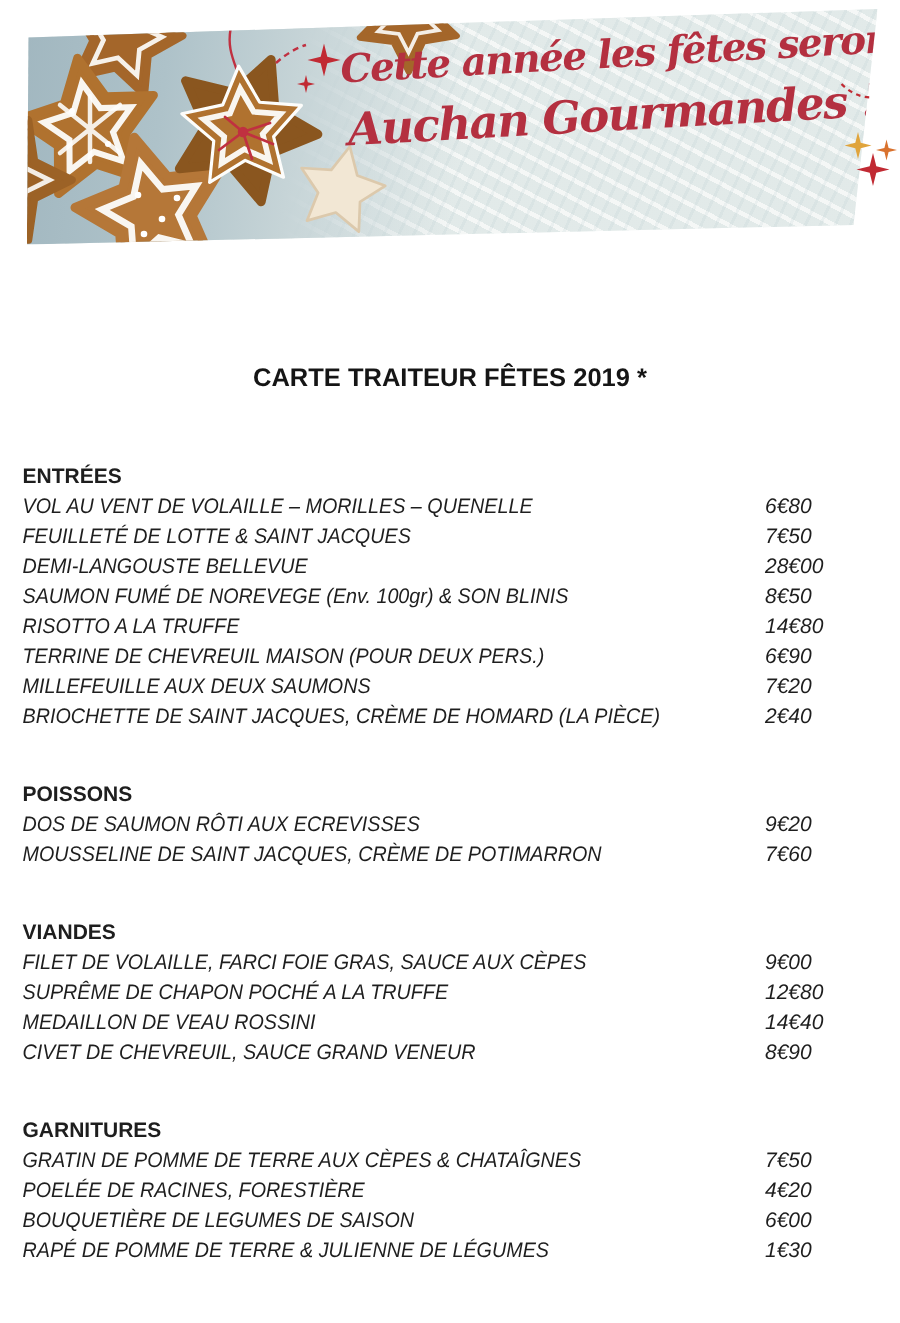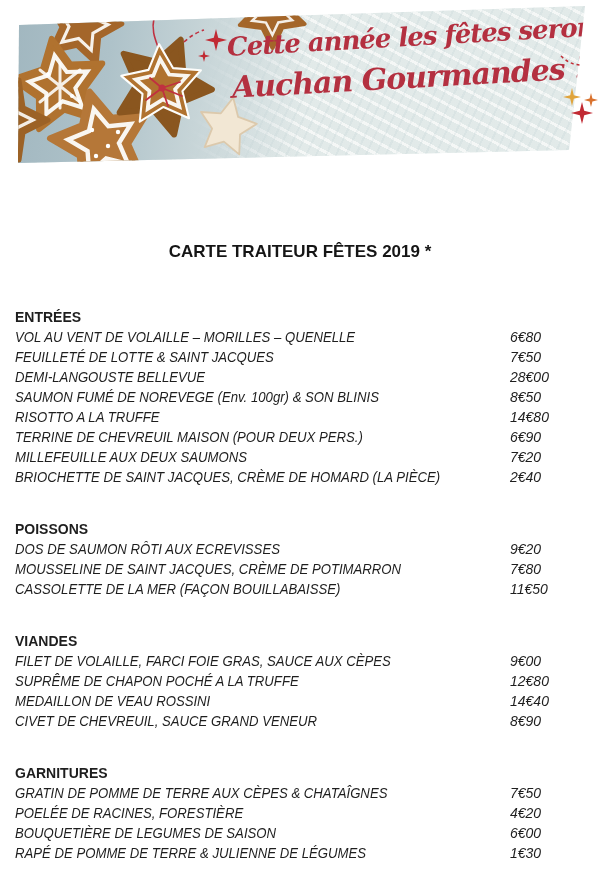--- a/index.html
+++ b/index.html
@@ -131,22 +131,21 @@
     <div class="row"><span class="item-label">SAUMON FUMÉ DE NOREVEGE (Env. 100gr) &amp; SON BLINIS</span><span class="price">8€50</span></div>
     <div class="row"><span class="item-label">RISOTTO A LA TRUFFE</span><span class="price">14€80</span></div>
     <div class="row"><span class="item-label">TERRINE DE CHEVREUIL MAISON (POUR DEUX PERS.)</span><span class="price">6€90</span></div>
     <div class="row"><span class="item-label">MILLEFEUILLE AUX DEUX SAUMONS</span><span class="price">7€20</span></div>
     <div class="row"><span class="item-label">BRIOCHETTE DE SAINT JACQUES, CRÈME DE HOMARD (LA PIÈCE)</span><span class="price">2€40</span></div>
   </div>
 
   <div class="section">
     <div class="section-h">POISSONS</div>
     <div class="row"><span class="item-label">DOS DE SAUMON RÔTI AUX ECREVISSES</span><span class="price">9€20</span></div>
-    <div class="row"><span class="item-label">MOUSSELINE DE SAINT JACQUES, CRÈME DE POTIMARRON</span><span class="price">7€80</span></div>
-    <div class="row"><span class="item-label">CASSOLETTE DE LA MER (FAÇON BOUILLABAISSE)</span><span class="price">11€50</span></div>
+    <div class="row"><span class="item-label">MOUSSELINE DE SAINT JACQUES, CRÈME DE POTIMARRON</span><span class="price">7€60</span></div>
   </div>
 
   <div class="section">
     <div class="section-h">VIANDES</div>
     <div class="row"><span class="item-label">FILET DE VOLAILLE, FARCI FOIE GRAS, SAUCE AUX CÈPES</span><span class="price">9€00</span></div>
     <div class="row"><span class="item-label">SUPRÊME DE CHAPON POCHÉ A LA TRUFFE</span><span class="price">12€80</span></div>
     <div class="row"><span class="item-label">MEDAILLON DE VEAU ROSSINI</span><span class="price">14€40</span></div>
     <div class="row"><span class="item-label">CIVET DE CHEVREUIL, SAUCE GRAND VENEUR</span><span class="price">8€90</span></div>
   </div>
 

